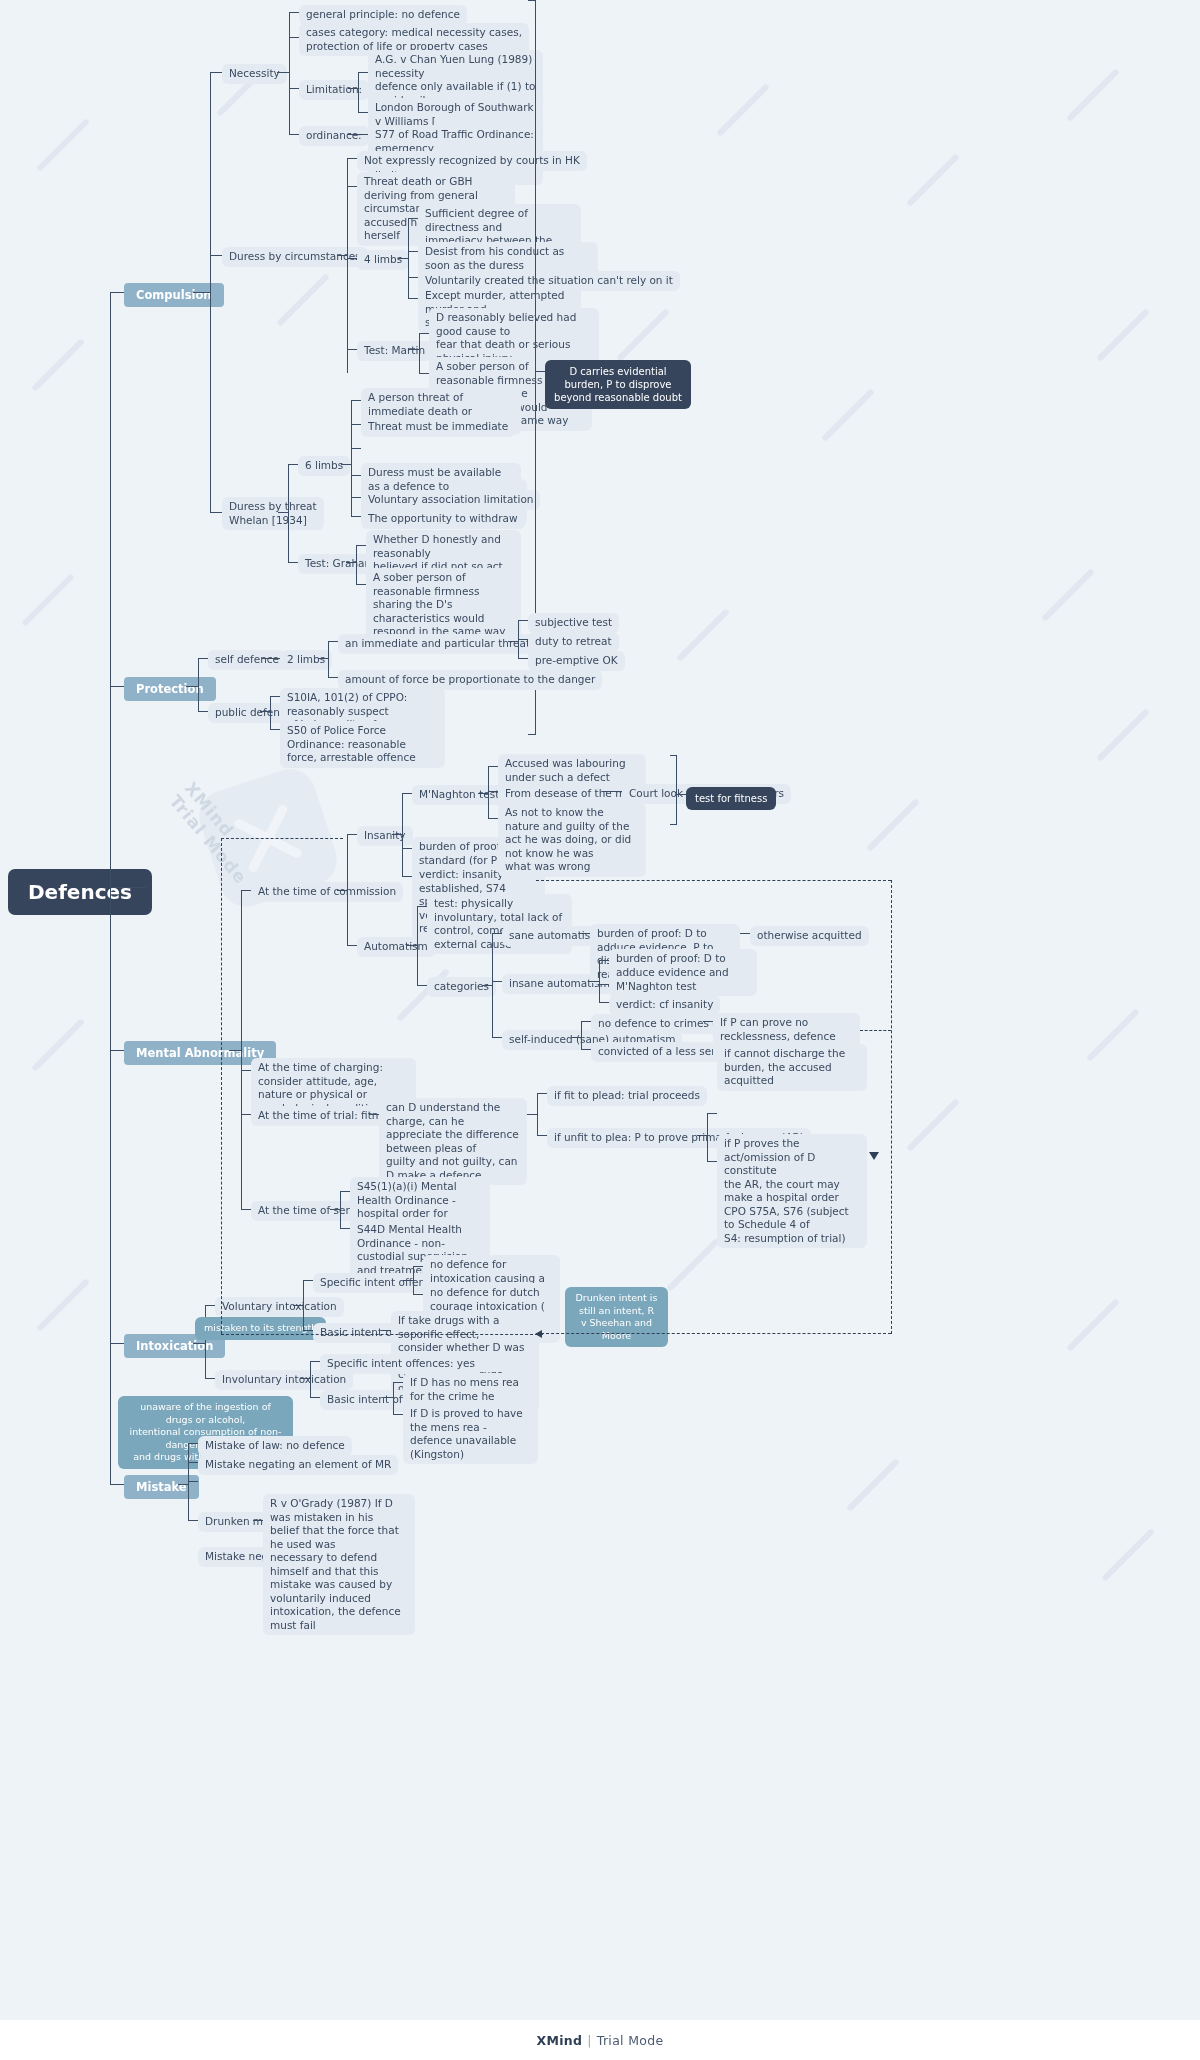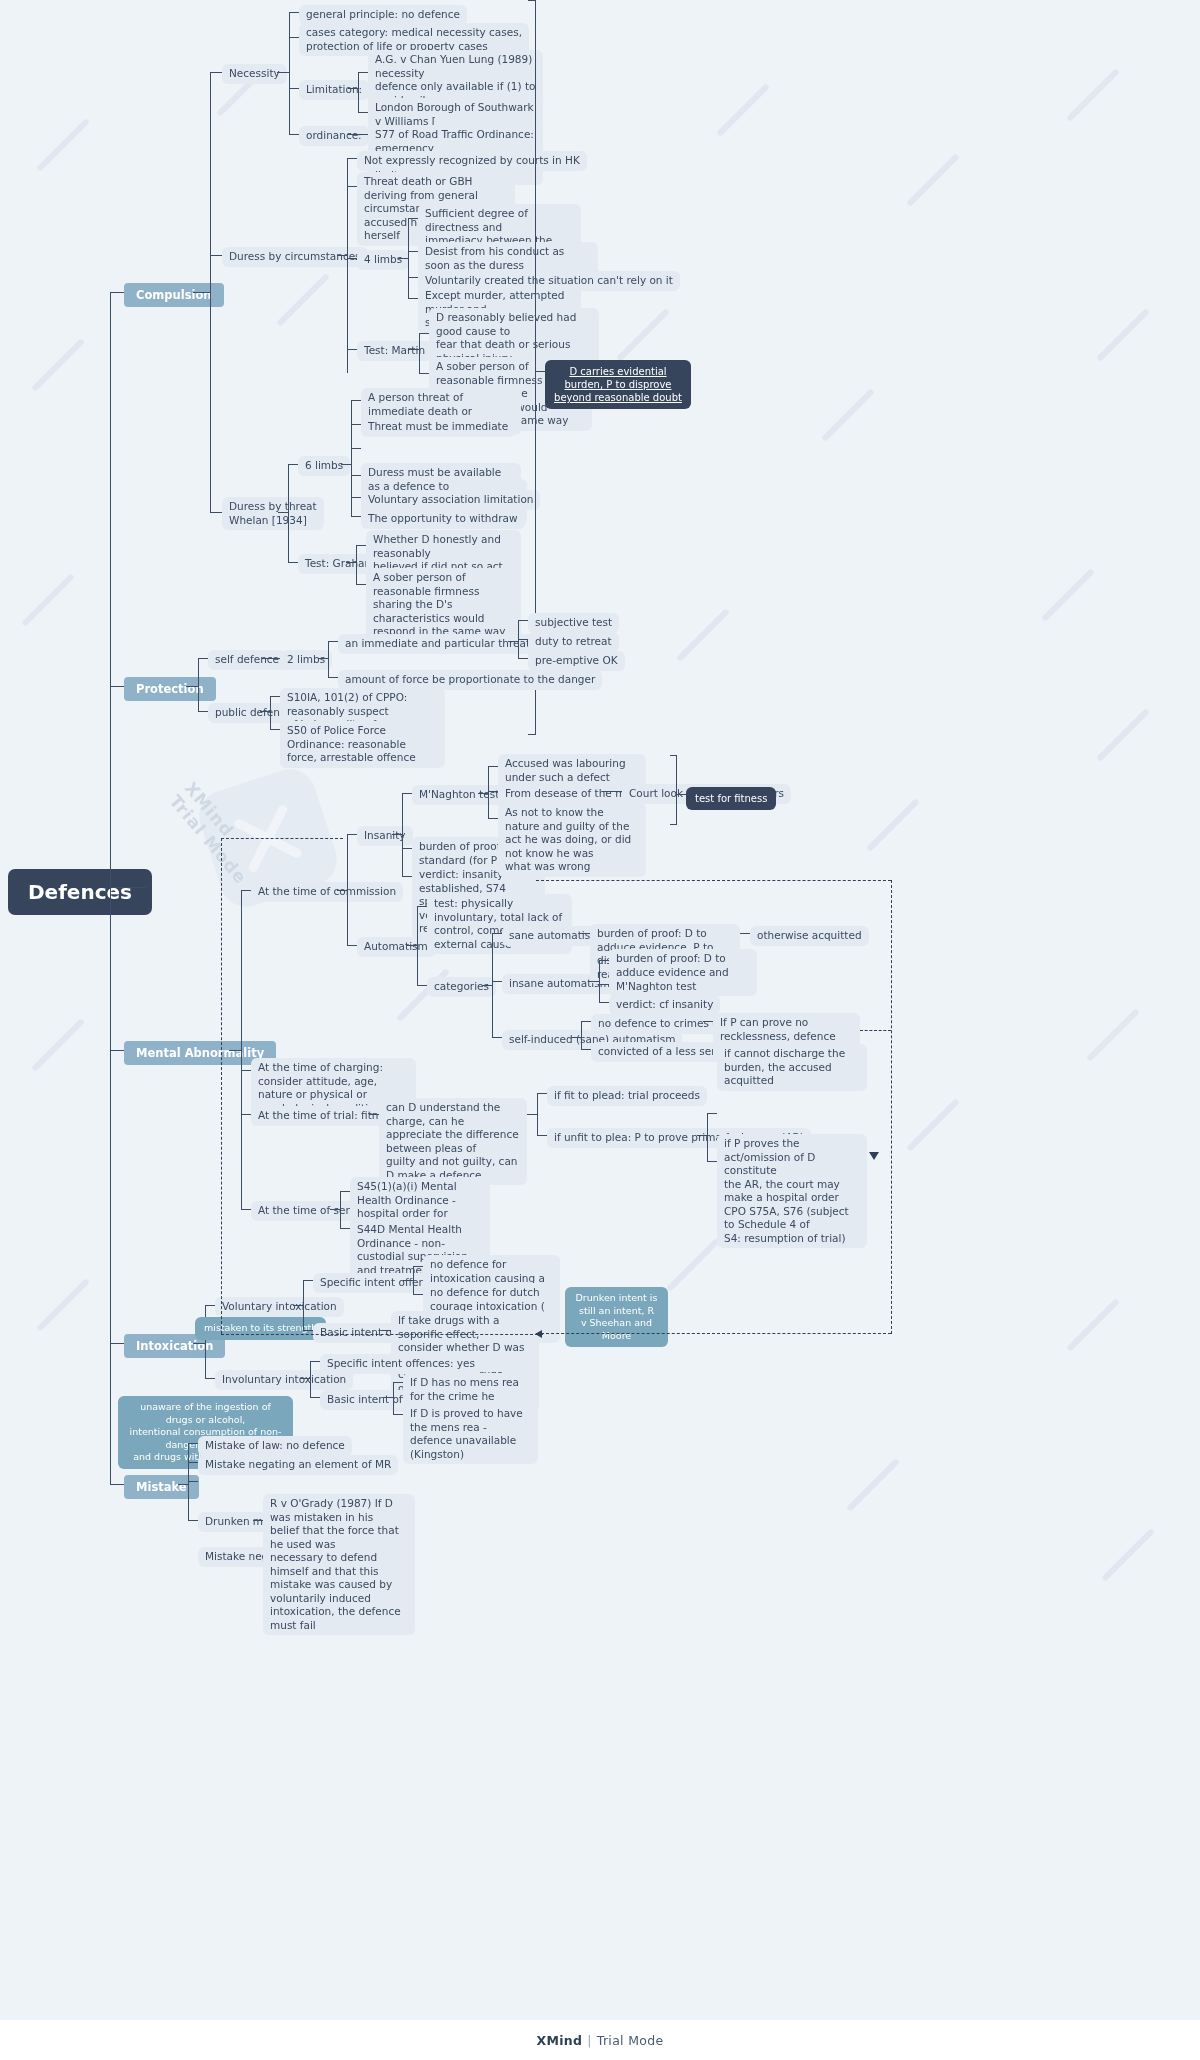--- a/index.html
+++ b/index.html
@@ -255,21 +255,21 @@
 believed if did not so act would cause
 serious personal injury</div>
 <div class="node" style="left:366px;top:568px;width:155px;">A sober person of reasonable firmness
 sharing the D's characteristics would
 respond in the same way</div>
 
 <div class="ln lnv" style="left:535px;top:0px;height:735px;"></div>
 <div class="ln lnh" style="left:528px;top:0px;width:8px;"></div>
 <div class="ln lnh" style="left:528px;top:734px;width:8px;"></div>
 <div class="ln lnh" style="left:535px;top:371px;width:10px;"></div>
-<div class="node dark" style="left:545px;top:360px;width:146px;text-decoration:underline;">D carries evidential burden, P to disprove
+<div class="node dark" style="left:545px;top:360px;width:146px;">D carries evidential burden, P to disprove
 beyond reasonable doubt</div>
 
 <div class="ln lnh" style="left:186px;top:686px;width:12px;"></div>
 <div class="ln lnv" style="left:198px;top:658px;height:53px;"></div>
 <div class="ln lnh" style="left:198px;top:658px;width:10px;"></div>
 <div class="ln lnh" style="left:198px;top:711px;width:10px;"></div>
 
 <div class="node" style="left:208px;top:650px;">self defence</div>
 <div class="node" style="left:208px;top:703px;">public defence</div>
 

